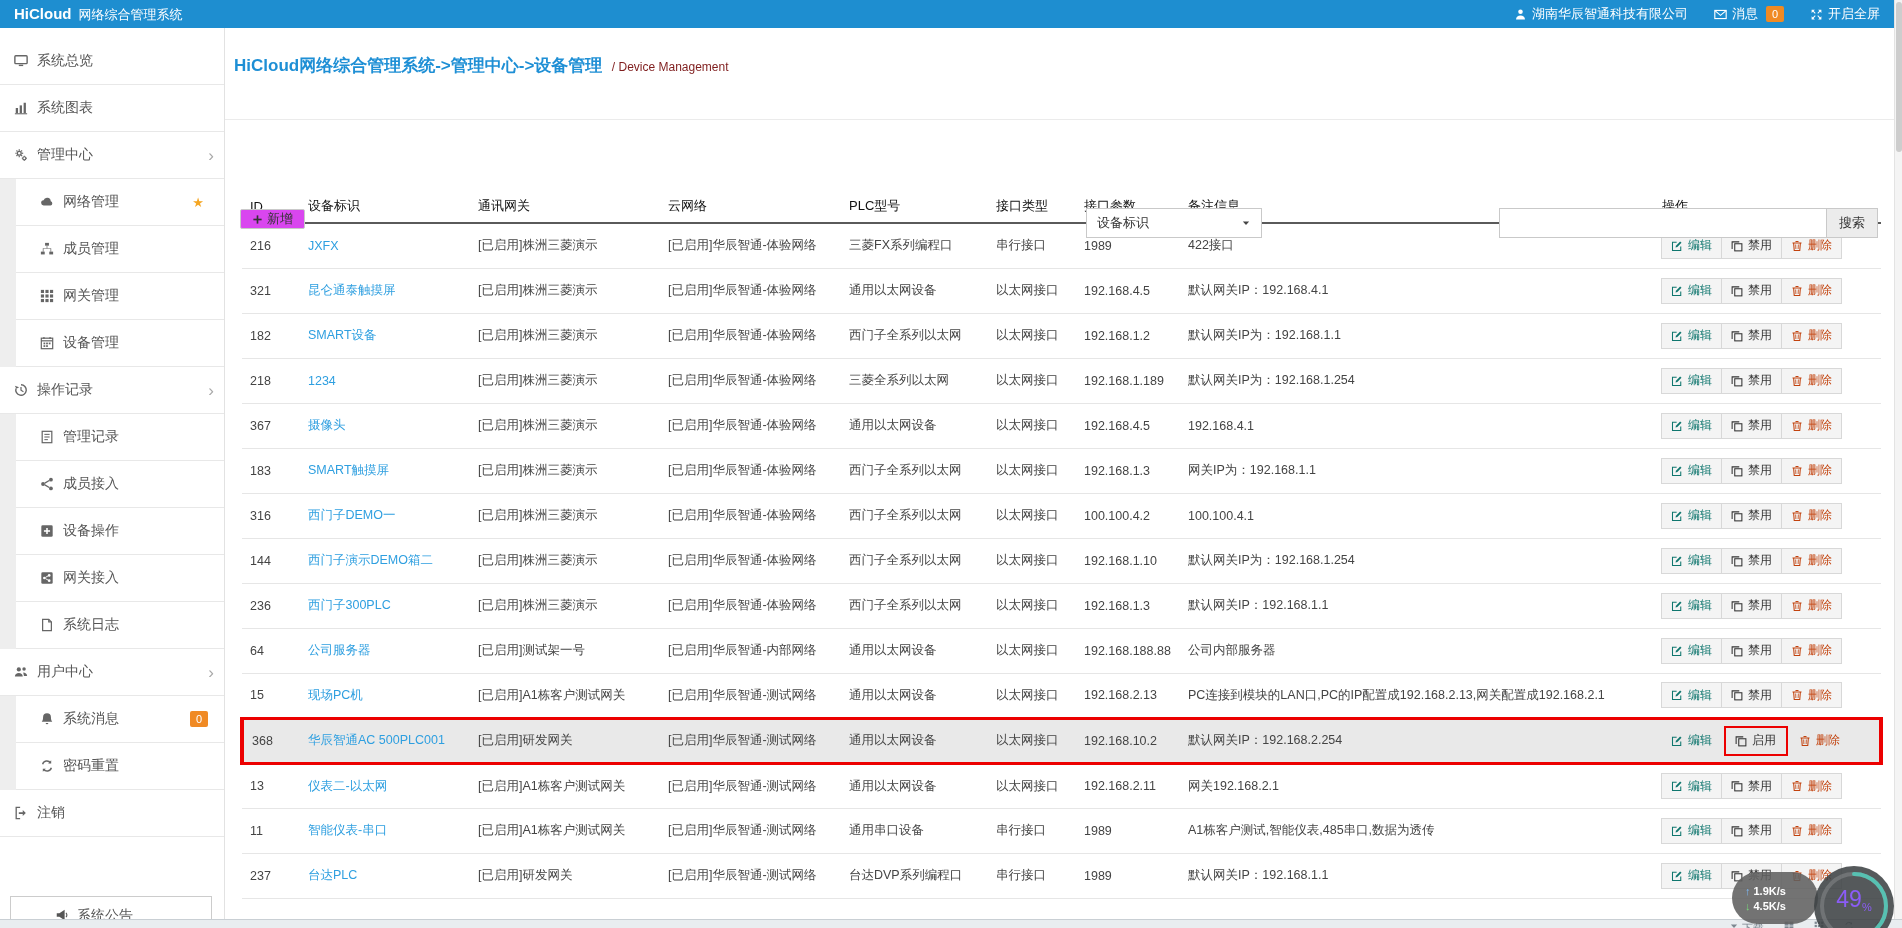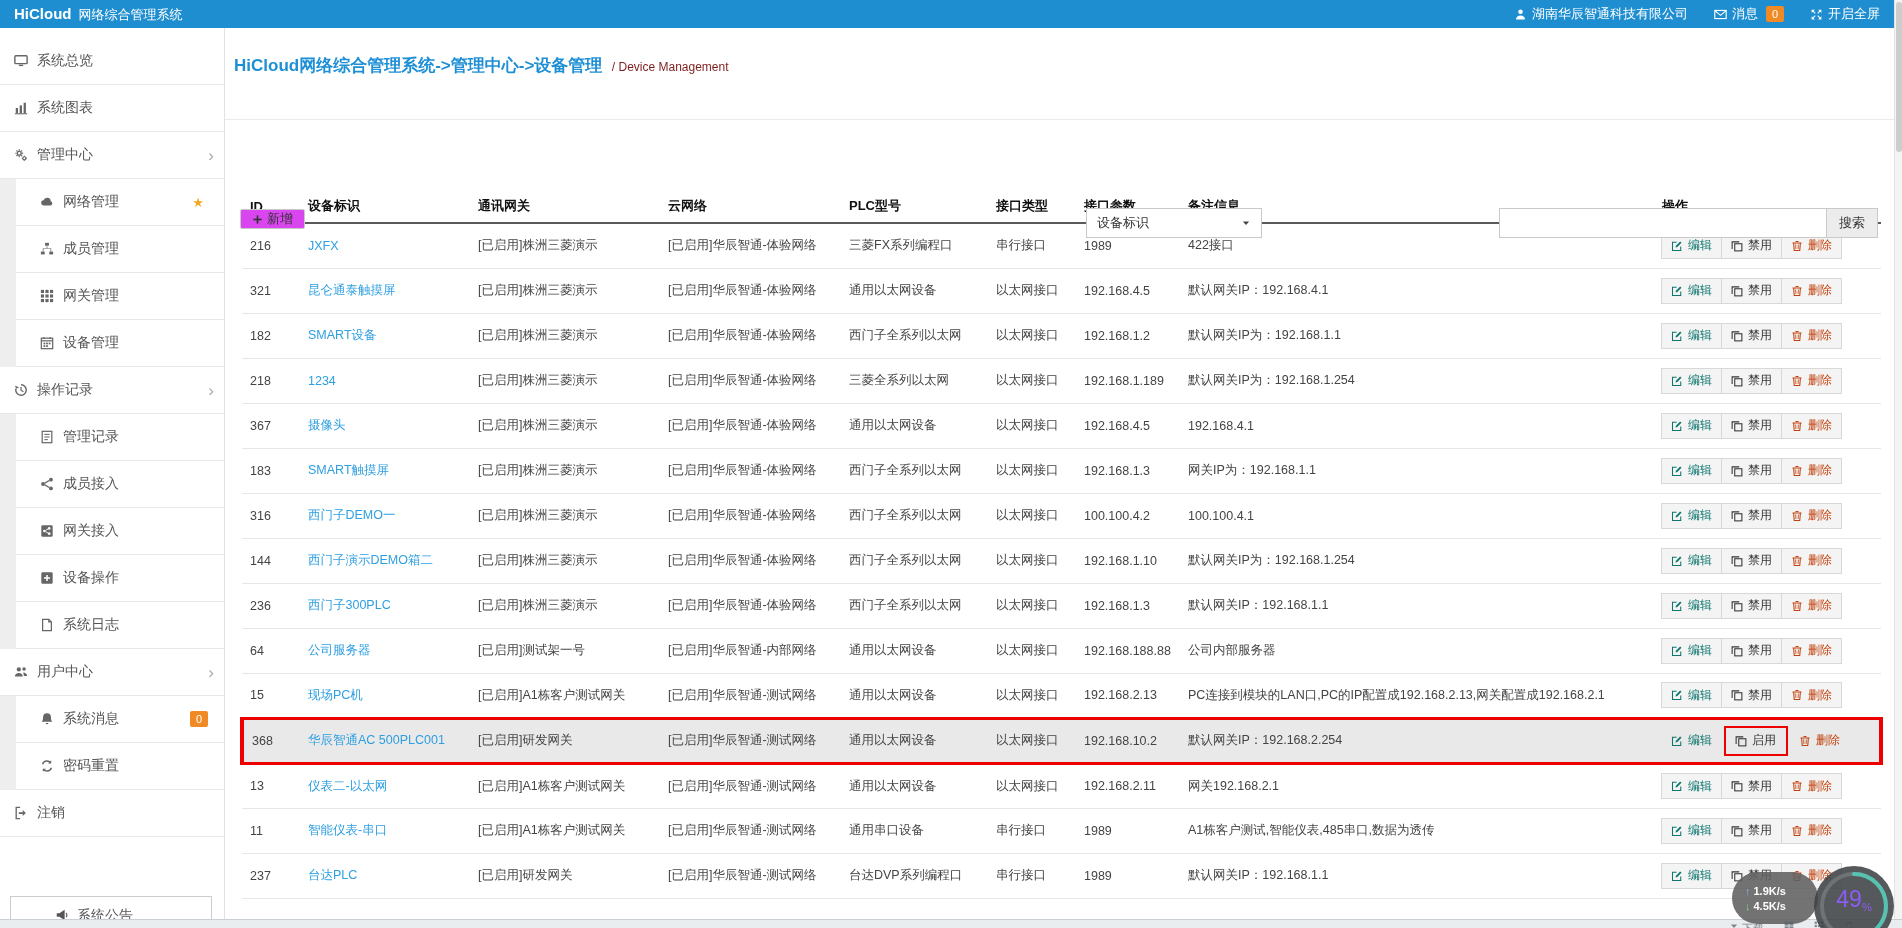--- a/index.html
+++ b/index.html
@@ -38,21 +38,21 @@
 .content{position:relative}
 .add-btn{position:absolute;left:34px;top:19px;height:20px;padding:0 11px;background:#d946ef;border:1px solid #c9c9c9;border-radius:2px;font-size:13px;color:#333;display:flex;align-items:center;gap:4px;cursor:pointer;font-family:inherit}
 .add-btn .icon{width:11px;height:11px}
 .filter{position:absolute;left:880px;top:18px;width:176px;height:30px;border:1px solid #c9c9c9;background:#fff;display:flex;align-items:center;padding:0 10px;font-size:13px;color:#333;cursor:pointer}
 .filter .icon{margin-left:auto;width:10px;height:10px;color:#444}
 .search{position:absolute;right:24px;top:18px;display:flex;height:30px}
 .search input{width:327px;height:30px;border:1px solid #c9c9c9;border-right:none;padding:0 9px;font-size:13px;outline:none;font-family:inherit}
 .search button{width:52px;height:30px;background:#ececec;border:1px solid #c9c9c9;font-size:13px;color:#333;cursor:pointer;font-family:Liberation Serif, serif}
 
 table{border-collapse:collapse;table-layout:fixed;width:1639px;margin:70px 0 0 34px;font-size:12.5px}
-thead th{height:33px;text-align:left;padding:0 8px;font-size:13px;color:#111;border-bottom:2px solid #5a5a5a;font-weight:bold;white-space:nowrap}
+thead th{height:33px;text-align:left;padding:0 8px;font-size:13px;color:#111;border-bottom:2px solid #5a5a5a;font-weight:normal;white-space:nowrap}
 tbody td{height:45px;padding:0 8px;border-bottom:1px solid #e6e6e6;color:#444;white-space:nowrap;overflow:hidden;text-overflow:ellipsis}
 .dev-link{color:#2E9FE0;cursor:pointer;text-decoration:none}
 .ops{overflow:visible}
 .btn-group{display:inline-flex;align-items:center}
 .abtn{height:26px;padding:0 9px;display:inline-flex;align-items:center;gap:5px;background:#f4f4f4;border:1px solid #d8d8d8;font-size:12px;cursor:pointer;margin-left:-1px;font-family:inherit;white-space:nowrap}
 .abtn .icon{width:12px;height:12px}
 .abtn.edit{color:#0f766e}
 .abtn.disable,.abtn.enable{color:#333}
 .abtn.delete{color:#c2410c}
 tr.hl td{background:#e9e9e9;border-top:3px solid #EC0000;border-bottom:3px solid #EC0000}
@@ -256,38 +256,38 @@
               <line x1="5.5" y1="7" x2="10.5" y2="4" stroke="currentColor" stroke-width="1.4"></line>
               <line x1="5.5" y1="9" x2="10.5" y2="12" stroke="currentColor" stroke-width="1.4"></line>
             </svg>
           </span>
           <span class="lbl">成员接入</span>
         </div>
         <div class="side-item sub">
           <span class="icon">
             <svg viewBox="0 0 16 16">
               <rect x="1.5" y="1.5" width="13" height="13" rx="1.5"></rect>
+              <line x1="8" y1="4.5" x2="8" y2="11.5" stroke="#fff" stroke-width="1.8"></line>
+              <line x1="4.5" y1="8" x2="11.5" y2="8" stroke="#fff" stroke-width="1.8"></line>
+            </svg>
+          </span>
+          <span class="lbl">设备操作</span>
+        </div>
+        <div class="side-item sub">
+          <span class="icon">
+            <svg viewBox="0 0 16 16">
+              <rect x="1.5" y="1.5" width="13" height="13" rx="1.5"></rect>
               <circle cx="10.5" cy="5" r="1.5" fill="#fff"></circle>
               <circle cx="5" cy="8" r="1.5" fill="#fff"></circle>
               <circle cx="10.5" cy="11" r="1.5" fill="#fff"></circle>
               <line x1="6.3" y1="7.3" x2="9.2" y2="5.6" stroke="#fff" stroke-width="1.1"></line>
               <line x1="6.3" y1="8.7" x2="9.2" y2="10.4" stroke="#fff" stroke-width="1.1"></line>
             </svg>
           </span>
           <span class="lbl">网关接入</span>
-        </div>
-        <div class="side-item sub">
-          <span class="icon">
-            <svg viewBox="0 0 16 16">
-              <rect x="1.5" y="1.5" width="13" height="13" rx="1.5"></rect>
-              <line x1="8" y1="4.5" x2="8" y2="11.5" stroke="#fff" stroke-width="1.8"></line>
-              <line x1="4.5" y1="8" x2="11.5" y2="8" stroke="#fff" stroke-width="1.8"></line>
-            </svg>
-          </span>
-          <span class="lbl">设备操作</span>
         </div>
         <div class="side-item sub">
           <span class="icon">
             <svg viewBox="0 0 16 16">
               <path d="M3 1.5h7l3 3V14.5H3z" fill="none" stroke="currentColor" stroke-width="1.4"></path>
               <path d="M10 1.5v3h3" fill="none" stroke="currentColor" stroke-width="1.4"></path>
             </svg>
           </span>
           <span class="lbl">系统日志</span>
         </div>

